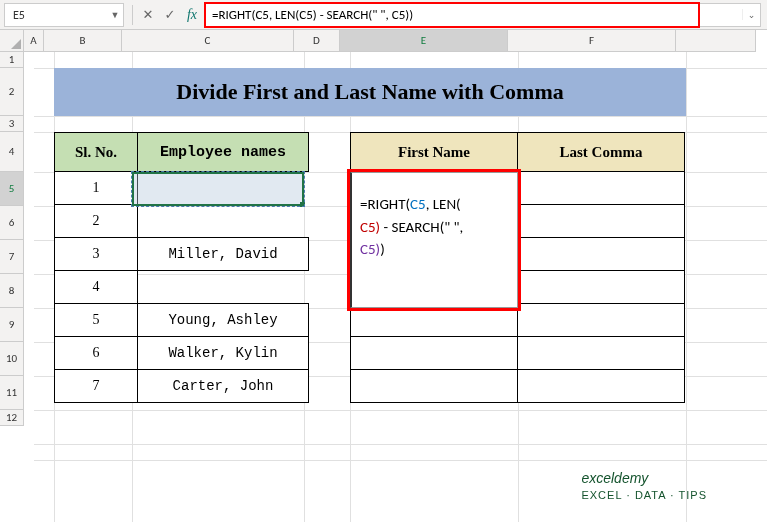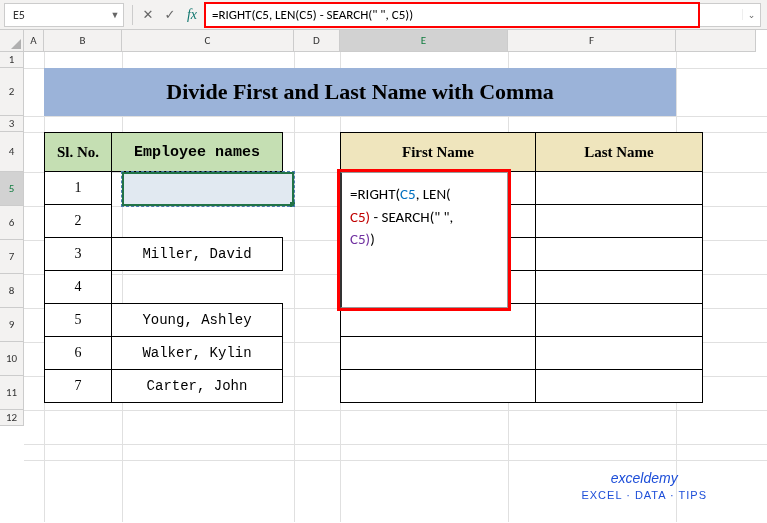--- a/index.html
+++ b/index.html
@@ -30,51 +30,51 @@
 .cols { flex: 1; }
 .colhdrs { display: flex; height: 22px; }
 .colhdr { display: flex; align-items: center; justify-content: center; font-size: 11px; color: #333; background: #f3f2f1; border-right: 1px solid #ccc; border-bottom: 1px solid #ccc; }
 .colhdr.sel { background: #d2d2d2; color: #0f7b3e; }
 .cA { width: 20px; } .cB { width: 78px; } .cC { width: 172px; } .cD { width: 46px; }
 .cE { width: 168px; } .cF { width: 168px; } .cG { width: 80px; }
 .gridlines { position: absolute; inset: 0; pointer-events: none; }
 .gl-v { position: absolute; top: 0; bottom: 0; width: 1px; background: #e0e0e0; }
 .gl-h { position: absolute; left: 0; right: 0; height: 1px; background: #e0e0e0; }
 
-.content { position: relative; height: 470px; }
+.content { position: relative; height: 470px; margin-left: 10px; }
 
 .title-cell { position: absolute; left: 20px; top: 16px; width: 632px; height: 48px; background: #9bb3d9; display: flex; align-items: center; justify-content: center; font-family: 'Times New Roman', serif; font-size: 22px; font-weight: bold; color: #000; }
 
 .tbl1 { position: absolute; left: 20px; top: 80px; }
 .tbl2 { position: absolute; left: 316px; top: 80px; }
 
 .hdr-cell { height: 40px; display: flex; align-items: center; justify-content: center; font-family: 'Times New Roman', serif; font-size: 15px; font-weight: bold; color: #000; border: 1px solid #000; }
 .hdr-green { background: #c5dfb3; }
 .hdr-yellow { background: #efe5bd; }
 .data-cell { height: 34px; display: flex; align-items: center; justify-content: center; font-family: 'Times New Roman', serif; font-size: 14px; color: #000; border: 1px solid #000; background: #fff; }
 .row { display: flex; }
 .row > div { margin-left: -1px; }
 .row > div:first-child { margin-left: 0; }
 .tbl1 .row + .row > div, .tbl2 .row + .row > div { margin-top: -1px; }
-.w-sl { width: 68px; } .w-emp { width: 172px; font-family: Liberation Mono, monospace; }
-.w-fn { width: 196px; } .w-ln { width: 168px; }
+.w-sl { width: 84px; } .w-emp { width: 172px; font-family: Liberation Mono, monospace; }
+.w-fn { width: 168px; } .w-ln { width: 168px; }
 
 .sel-c5 { position: absolute; left: 98px; top: 120px; width: 172px; height: 34px; border: 2px solid #217346; background: rgba(180,200,220,0.4); pointer-events: none; }
 .sel-c5::after { content: ""; position: absolute; left: -3px; top: -3px; right: -3px; bottom: -3px; border: 1px dashed #4a7ab0; }
 .sel-c5 .hnd { position: absolute; width: 5px; height: 5px; background: #217346; }
 .sel-c5 .hnd.br { right: -3px; bottom: -3px; }
 
-.formula-overlay { position: absolute; left: 316px; top: 120px; width: 168px; height: 136px; border: 1px solid #999; background: #fff; padding: 10px 8px; font-family: Calibri, Arial, sans-serif; font-size: 15px; line-height: 1.5; word-wrap: break-word; border-left: 2px solid #333; }
+.formula-overlay { position: absolute; left: 316px; top: 120px; width: 168px; height: 136px; border: 1px solid #999; background: #fff; padding: 20px 8px; font-family: Calibri, Arial, sans-serif; font-size: 15px; line-height: 1.5; word-wrap: break-word; border-left: 2px solid #333; }
 .formula-overlay-border { position: absolute; left: 313px; top: 117px; width: 174px; height: 142px; border: 3px solid #ff0000; pointer-events: none; }
 .fn-txt { color: #000; }
 .c-blue { color: #0070c0; }
 .c-red { color: #c00000; }
 .c-purple { color: #7030a0; }
 
-.watermark { position: absolute; right: 60px; bottom: 20px; font-size: 14px; color: #1d4ed8; font-family: Arial, sans-serif; font-style: italic; text-align: center; }
+.watermark { position: absolute; right: 60px; bottom: 20px; font-size: 14px; color: #14532d; font-family: Arial, sans-serif; font-style: italic; text-align: left; }
 .watermark .sub { font-size: 11px; font-style: normal; letter-spacing: 1px; }
 </style>
 </head>
 <body>
 
 <div class="toolbar">
   <div class="namebox-wrap">
     <div class="namebox">E5</div>
     <div class="namebox-dd">▼</div>
   </div>
@@ -169,21 +169,21 @@
           </div>
         <div class="row">
             <div class="data-cell w-sl">7</div>
             <div class="data-cell w-emp">Carter, John</div>
           </div>
       </div>
 
       <div class="tbl2">
         <div class="row">
           <div class="hdr-cell hdr-yellow w-fn">First Name</div>
-          <div class="hdr-cell hdr-yellow w-ln">Last Name</div>
+          <div class="hdr-cell hdr-yellow w-ln">Last Comma</div>
         </div>
         <div class="row">
             <div class="data-cell w-fn"></div>
             <div class="data-cell w-ln"></div>
           </div>
         <div class="row">
             <div class="data-cell w-fn"></div>
             <div class="data-cell w-ln"></div>
           </div>
         <div class="row">

